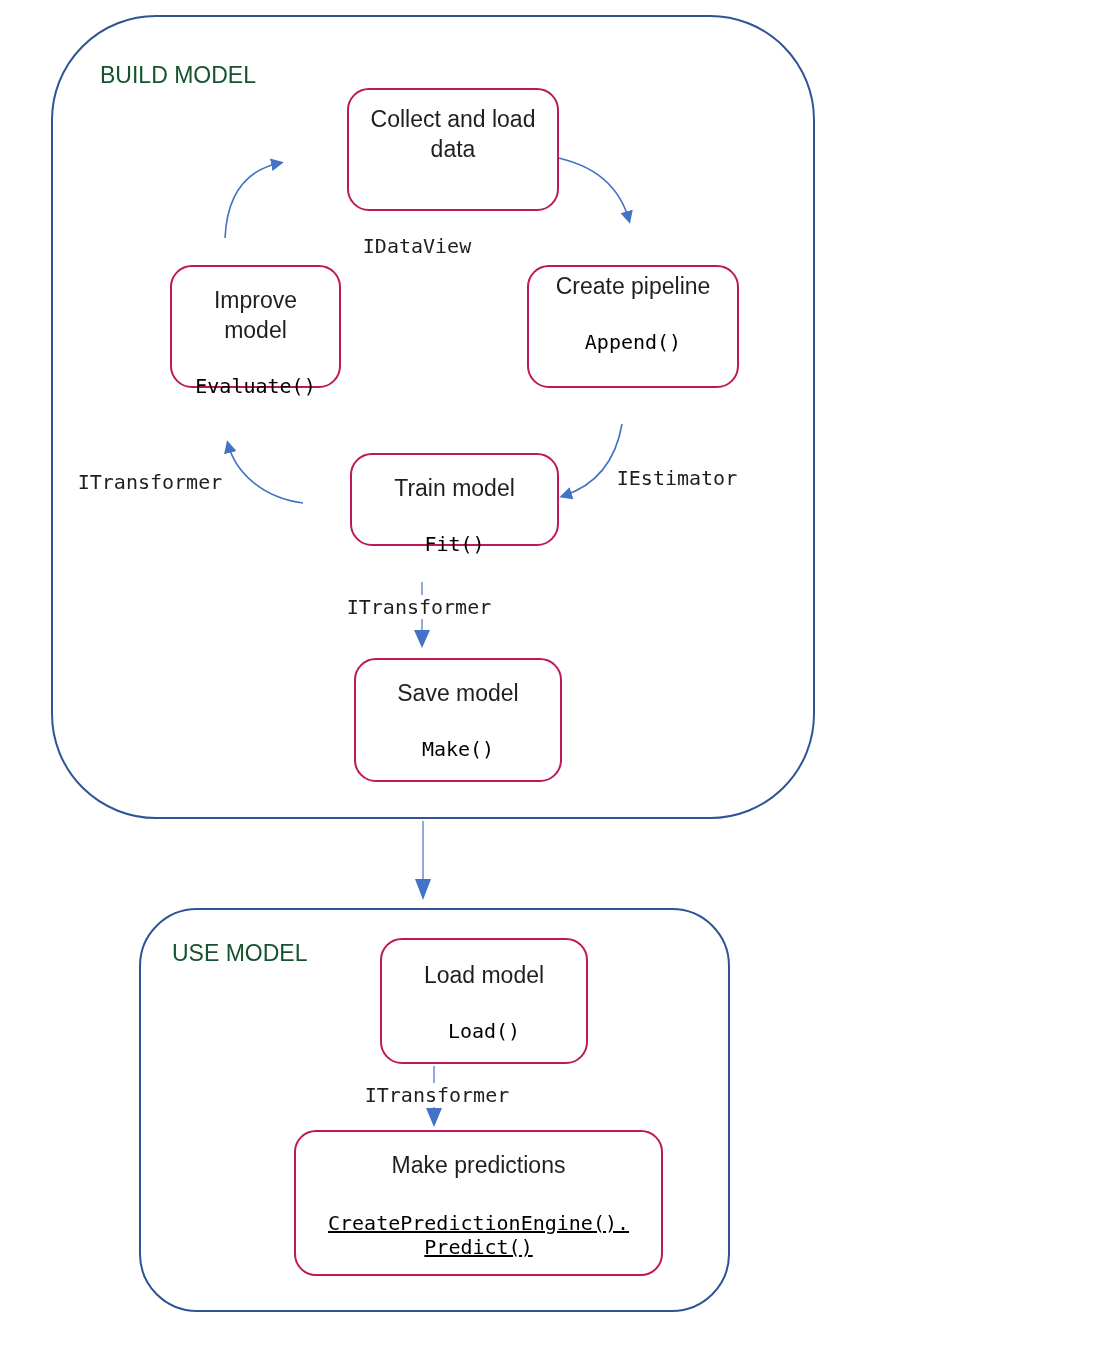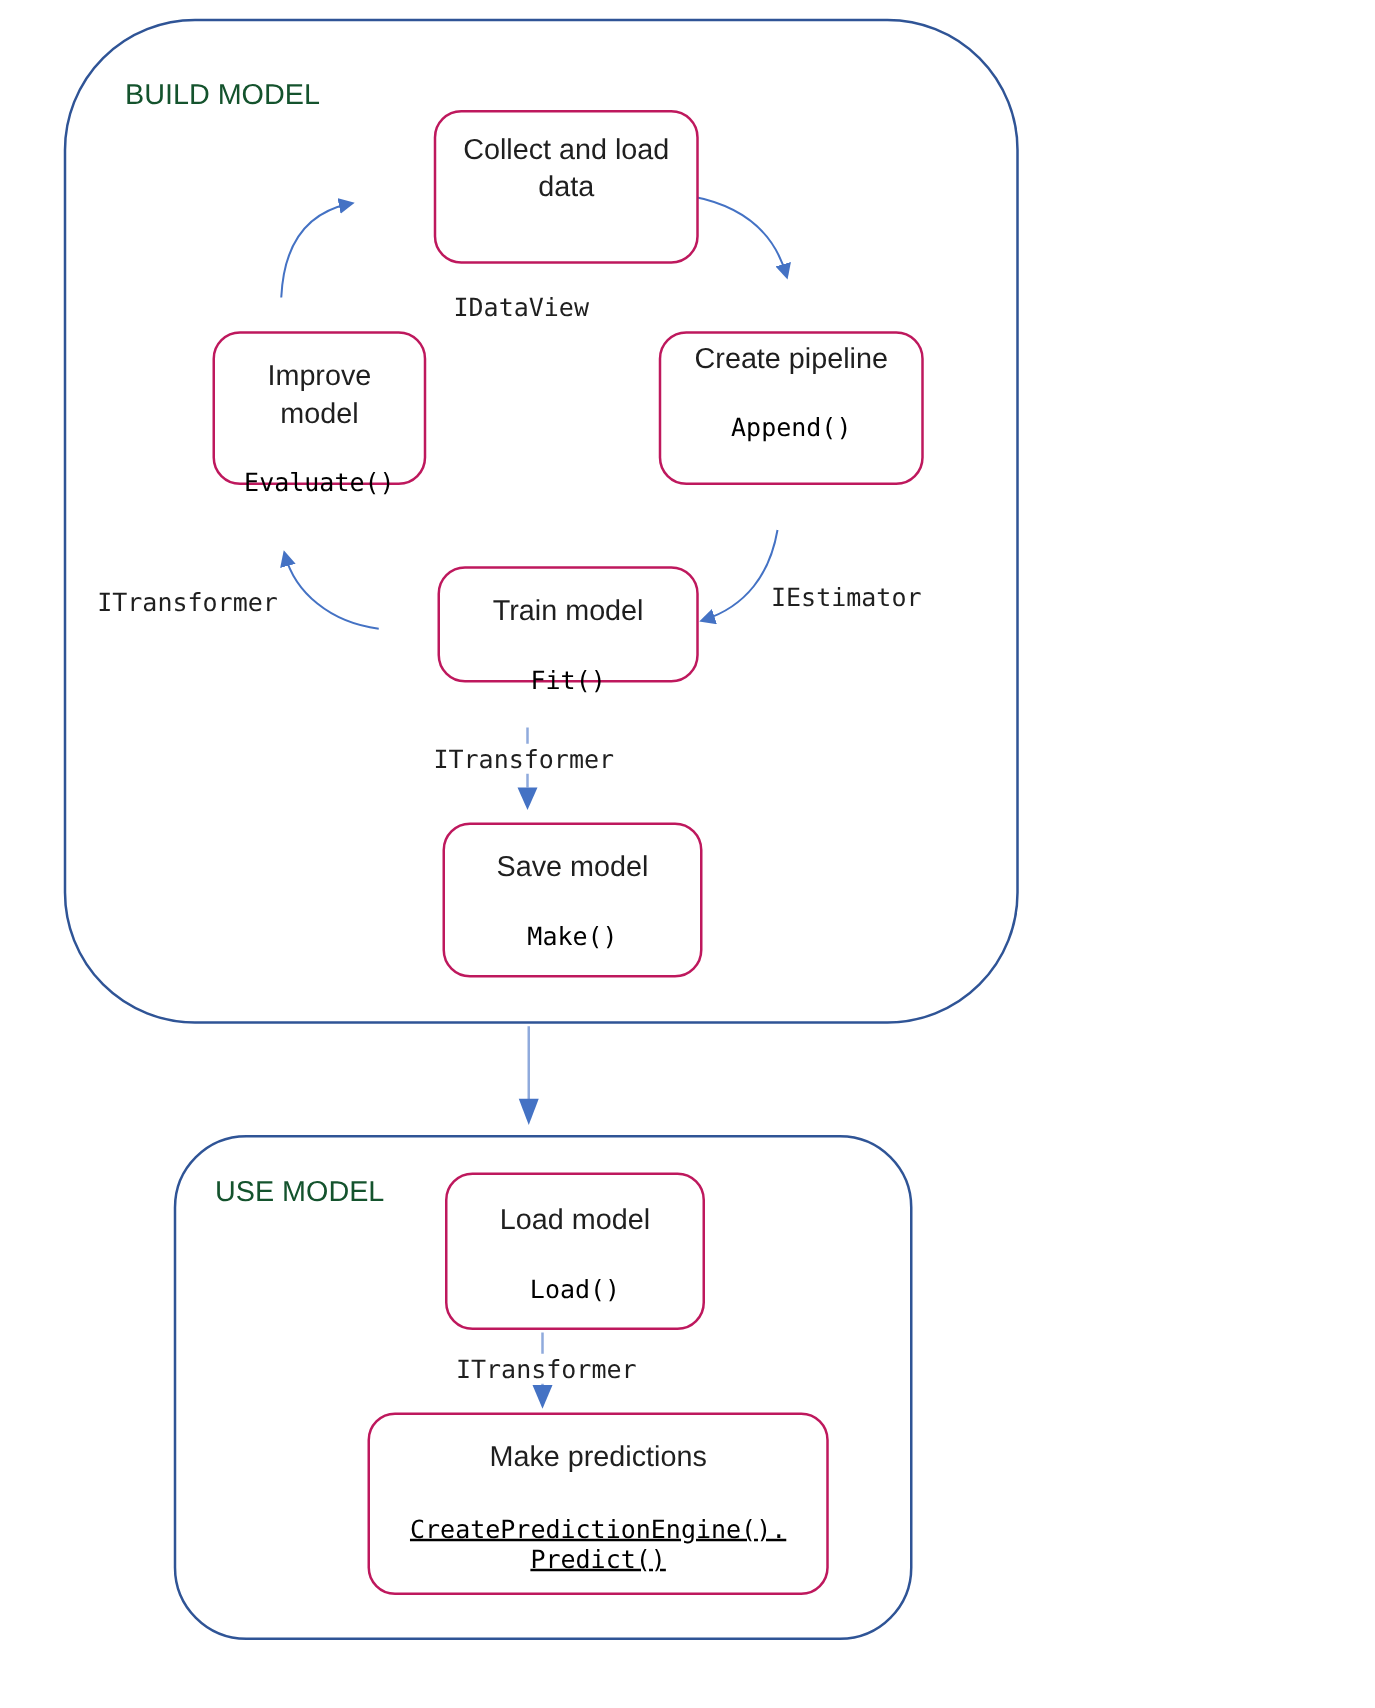--- a/index.html
+++ b/index.html
@@ -63,21 +63,21 @@
     font-size: 20px;
     line-height: 24px;
     color: #000000;
     white-space: pre-line;
   }
   #node-collect  { left: 315px; top: 88px;  width: 212px; height: 123px; padding-top: 14px; }
   #node-improve  { left: 138px; top: 265px; width: 171px; height: 123px; padding-top: 18px; }
   #node-pipeline { left: 495px; top: 265px; width: 212px; height: 123px; padding-top: 4px; }
   #node-train    { left: 318px; top: 453px; width: 209px; height: 93px; padding-top: 18px; }
   #node-save     { left: 322px; top: 658px; width: 208px; height: 124px; padding-top: 18px; }
-  #node-load     { left: 324px; top: 938px; width: 208px; height: 126px; padding-top: 20px; }
+  #node-load     { left: 348px; top: 938px; width: 208px; height: 126px; padding-top: 20px; }
   #node-predict  { left: 262px; top: 1130px; width: 369px; height: 146px; padding-top: 18px; }
   #node-improve .node-code,
   #node-pipeline .node-code,
   #node-train .node-code,
   #node-save .node-code,
   #node-load .node-code { margin-top: 29px; }
   #node-predict .node-code { margin-top: 31px; text-decoration: underline; }
 
   .edge-label {
     position: absolute;

